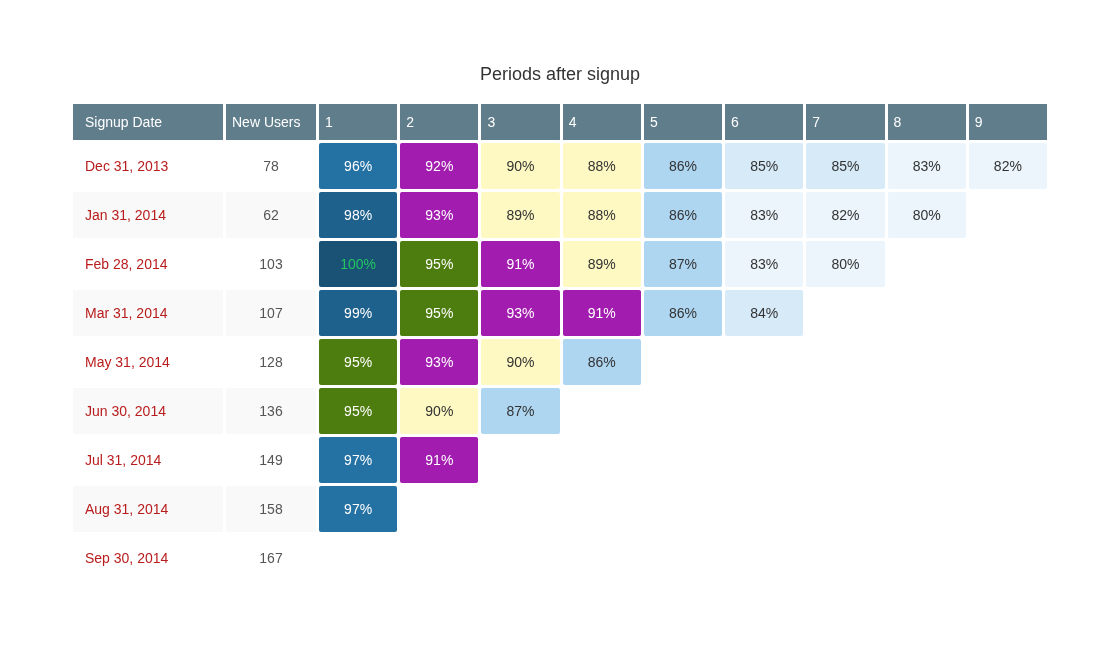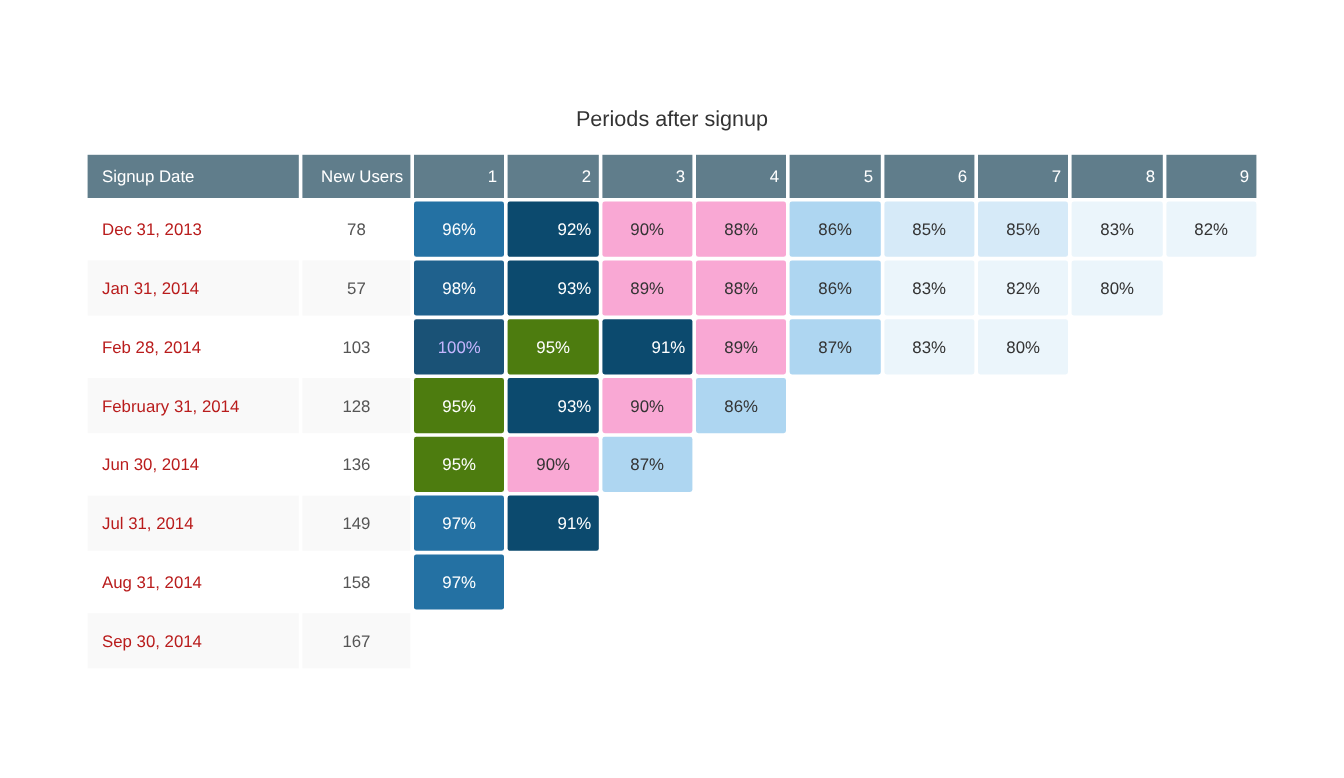--- a/index.html
+++ b/index.html
@@ -29,26 +29,26 @@
       border-collapse: separate;
       border-spacing: 3px;
       table-layout: fixed;
     }
     th {
       background: #607d8b;
       color: #fff;
       font-weight: 500;
       font-size: 14px;
       padding: 10px 6px;
-      text-align: right;
+      text-align: left;
     }
     th:first-child {
       text-align: left;
       padding-left: 12px;
-      width: 176px;
+      width: 150px;
     }
     th:nth-child(2) {
       width: 90px;
     }
     td {
       padding: 10px 6px;
       font-size: 14px;
       text-align: center;
       color: #333;
       height: 46px;
@@ -60,26 +60,26 @@
       font-size: 14px;
     }
     td:nth-child(2) {
       text-align: center;
       color: #555;
     }
     tr:nth-child(even) td:first-child,
     tr:nth-child(even) td:nth-child(2) {
       background: #f9f9f9;
     }
-    .cell-dark1  { background: #1a5276; color: #c4b5fd; border-radius: 2px; }
+    .cell-dark1  { background: #1a5276; color: #22c55e; border-radius: 2px; }
     .cell-dark2  { background: #1f618d; color: #fff; border-radius: 2px; }
     .cell-dark3  { background: #2471a3; color: #fff; border-radius: 2px; }
     .cell-med1   { background: #4d7c0f; color: #fff; border-radius: 2px; }
-    .cell-med2   { background: #0c4a6e; color: #fff; border-radius: 2px; text-align: right; }
-    .cell-light1 { background: #f9a8d4; color: #333; border-radius: 2px; }
+    .cell-med2   { background: #a21caf; color: #fff; border-radius: 2px; }
+    .cell-light1 { background: #fef9c3; color: #333; border-radius: 2px; }
     .cell-light2 { background: #aed6f1; color: #333; border-radius: 2px; }
     .cell-light3 { background: #d6eaf8; color: #333; border-radius: 2px; }
     .cell-light4 { background: #ebf5fb; color: #333; border-radius: 2px; }
     .cell-empty  { background: transparent; }
 
     
     
   </style>
 </head>
 <body>
@@ -111,21 +111,21 @@
           <td class="cell-light1">90%</td>
           <td class="cell-light1">88%</td>
           <td class="cell-light2">86%</td>
           <td class="cell-light3">85%</td>
           <td class="cell-light3">85%</td>
           <td class="cell-light4">83%</td>
           <td class="cell-light4">82%</td>
         </tr>
         <tr>
           <td>Jan 31, 2014</td>
-          <td>57</td>
+          <td>62</td>
           <td class="cell-dark2">98%</td>
           <td class="cell-med2">93%</td>
           <td class="cell-light1">89%</td>
           <td class="cell-light1">88%</td>
           <td class="cell-light2">86%</td>
           <td class="cell-light4">83%</td>
           <td class="cell-light4">82%</td>
           <td class="cell-light4">80%</td>
           <td class="cell-empty"></td>
         </tr>
@@ -136,21 +136,34 @@
           <td class="cell-med1">95%</td>
           <td class="cell-med2">91%</td>
           <td class="cell-light1">89%</td>
           <td class="cell-light2">87%</td>
           <td class="cell-light4">83%</td>
           <td class="cell-light4">80%</td>
           <td class="cell-empty"></td>
           <td class="cell-empty"></td>
         </tr>
         <tr>
-          <td>February 31, 2014</td>
+          <td>Mar 31, 2014</td>
+          <td>107</td>
+          <td class="cell-dark2">99%</td>
+          <td class="cell-med1">95%</td>
+          <td class="cell-med2">93%</td>
+          <td class="cell-med2">91%</td>
+          <td class="cell-light2">86%</td>
+          <td class="cell-light3">84%</td>
+          <td class="cell-empty"></td>
+          <td class="cell-empty"></td>
+          <td class="cell-empty"></td>
+        </tr>
+        <tr>
+          <td>May 31, 2014</td>
           <td>128</td>
           <td class="cell-med1">95%</td>
           <td class="cell-med2">93%</td>
           <td class="cell-light1">90%</td>
           <td class="cell-light2">86%</td>
           <td class="cell-empty"></td>
           <td class="cell-empty"></td>
           <td class="cell-empty"></td>
           <td class="cell-empty"></td>
           <td class="cell-empty"></td>

